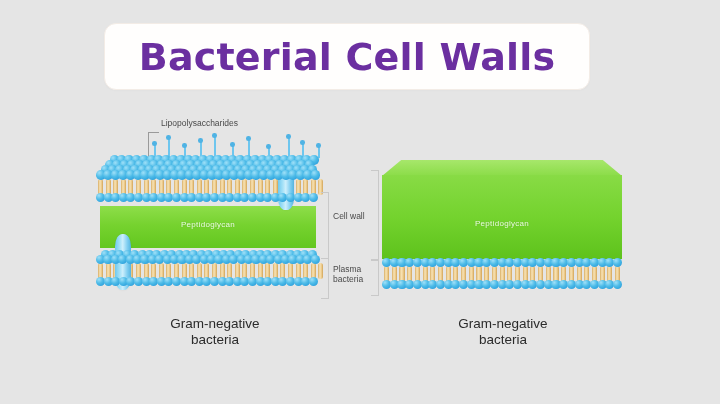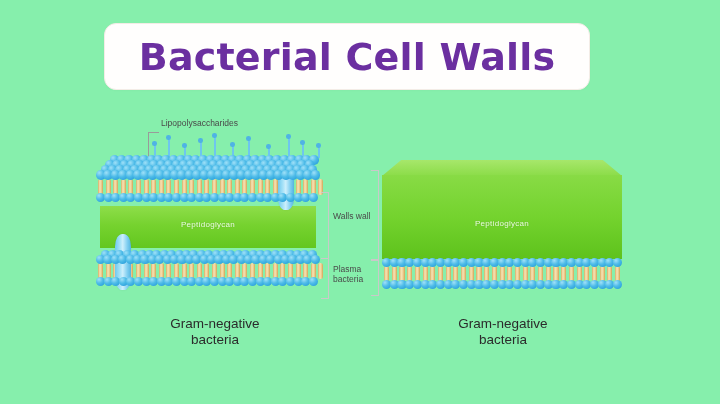--- a/index.html
+++ b/index.html
@@ -3,21 +3,21 @@
 <meta charset="utf-8">
 <style>
   html,body{margin:0;padding:0;}
   body{
     width:720px;height:404px;
     background:#ffffff;
     font-family:"Liberation Sans", sans-serif;
     overflow:hidden;
     position:relative;
   }
-  #stage{position:absolute;left:0;top:0;width:720px;height:404px;background:#86efac;}
+  #stage{position:absolute;left:0;top:0;width:720px;height:404px;background:#e5e5e5;}
 
   
   #title-box{
     position:absolute;left:104px;top:23px;width:484px;height:65px;
     border:1px solid #f3ece6;border-radius:12px;background:#fffefd;
     box-shadow:0 1px 2px rgba(0,0,0,0.02);
     display:flex;align-items:center;justify-content:center;
   }
   #title-text{
     font-size:38px;font-weight:bold;color:#6b2fa0;letter-spacing:0.2px;
@@ -417,21 +417,21 @@
         <div class="head" style="position: absolute; left: 197.6px; top: 31px; width: 9px; height: 9px; border-radius: 50%; background: radial-gradient(circle at 33% 28%, rgb(159, 224, 248) 0%, rgb(79, 188, 232) 42%, rgb(53, 168, 224) 72%, rgb(31, 136, 196) 100%); z-index: 120;"></div>
         <div class="head" style="position: absolute; left: 205.2px; top: 31px; width: 9px; height: 9px; border-radius: 50%; background: radial-gradient(circle at 33% 28%, rgb(159, 224, 248) 0%, rgb(79, 188, 232) 42%, rgb(53, 168, 224) 72%, rgb(31, 136, 196) 100%); z-index: 120;"></div>
         <div class="head" style="position: absolute; left: 212.8px; top: 31px; width: 9px; height: 9px; border-radius: 50%; background: radial-gradient(circle at 33% 28%, rgb(159, 224, 248) 0%, rgb(79, 188, 232) 42%, rgb(53, 168, 224) 72%, rgb(31, 136, 196) 100%); z-index: 120;"></div>
       </div>
 
     <div class="channel" style="left:182px;top:40px;width:16px;height:52px;"></div>
     <div class="channel" style="left:19px;top:116px;width:16px;height:56px;"></div>
   </div>
 
   <div class="bracket" style="left:321px;top:192px;width:7px;height:65px;"></div>
-  <div class="lbl" style="left:333px;top:211px;white-space:nowrap;">Walls wall</div>
+  <div class="lbl" style="left:333px;top:211px;white-space:nowrap;">Cell wall</div>
 
   <div class="bracket" style="left:321px;top:258px;width:7px;height:39px;"></div>
   <div class="lbl" style="left:333px;top:264px;white-space:nowrap;">Plasma</div>
   <div class="lbl" style="left:333px;top:274px;white-space:nowrap;">bacteria</div>
 
   <div class="caption" style="left:120px;top:316px;width:190px;">
     <div>Gram-negative</div>
     <div>bacteria</div>
   </div>
 

